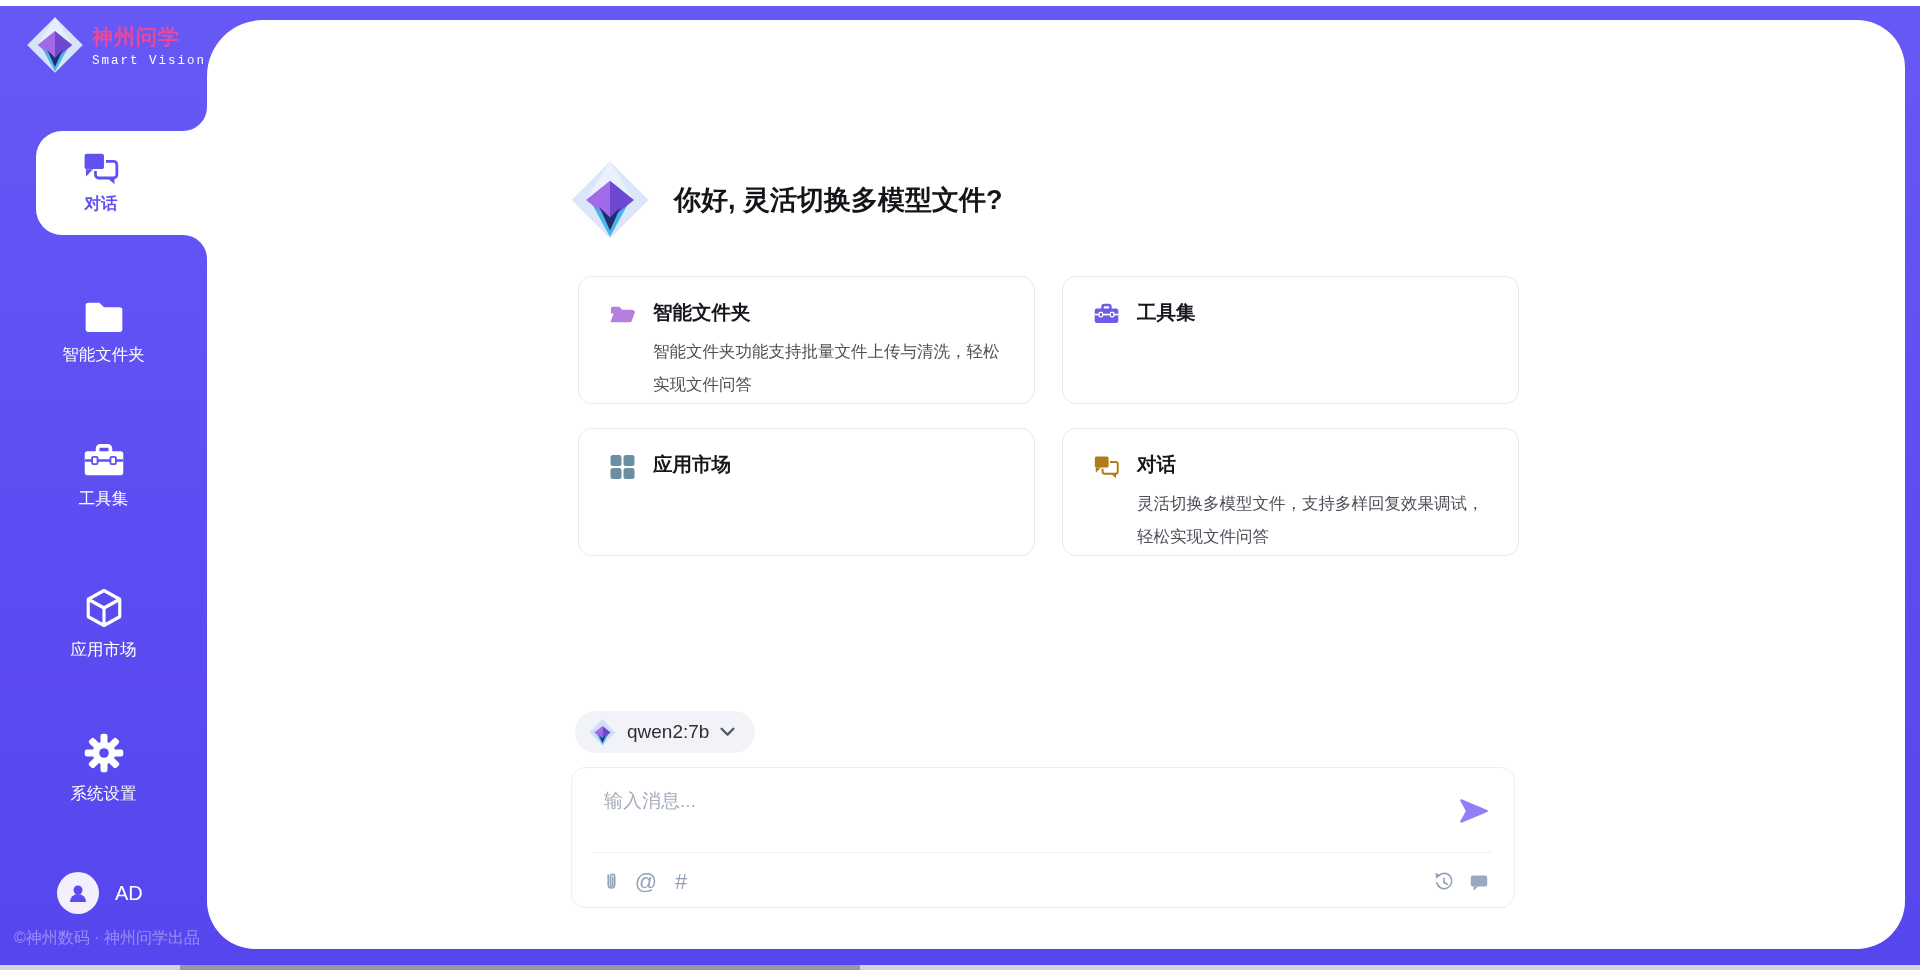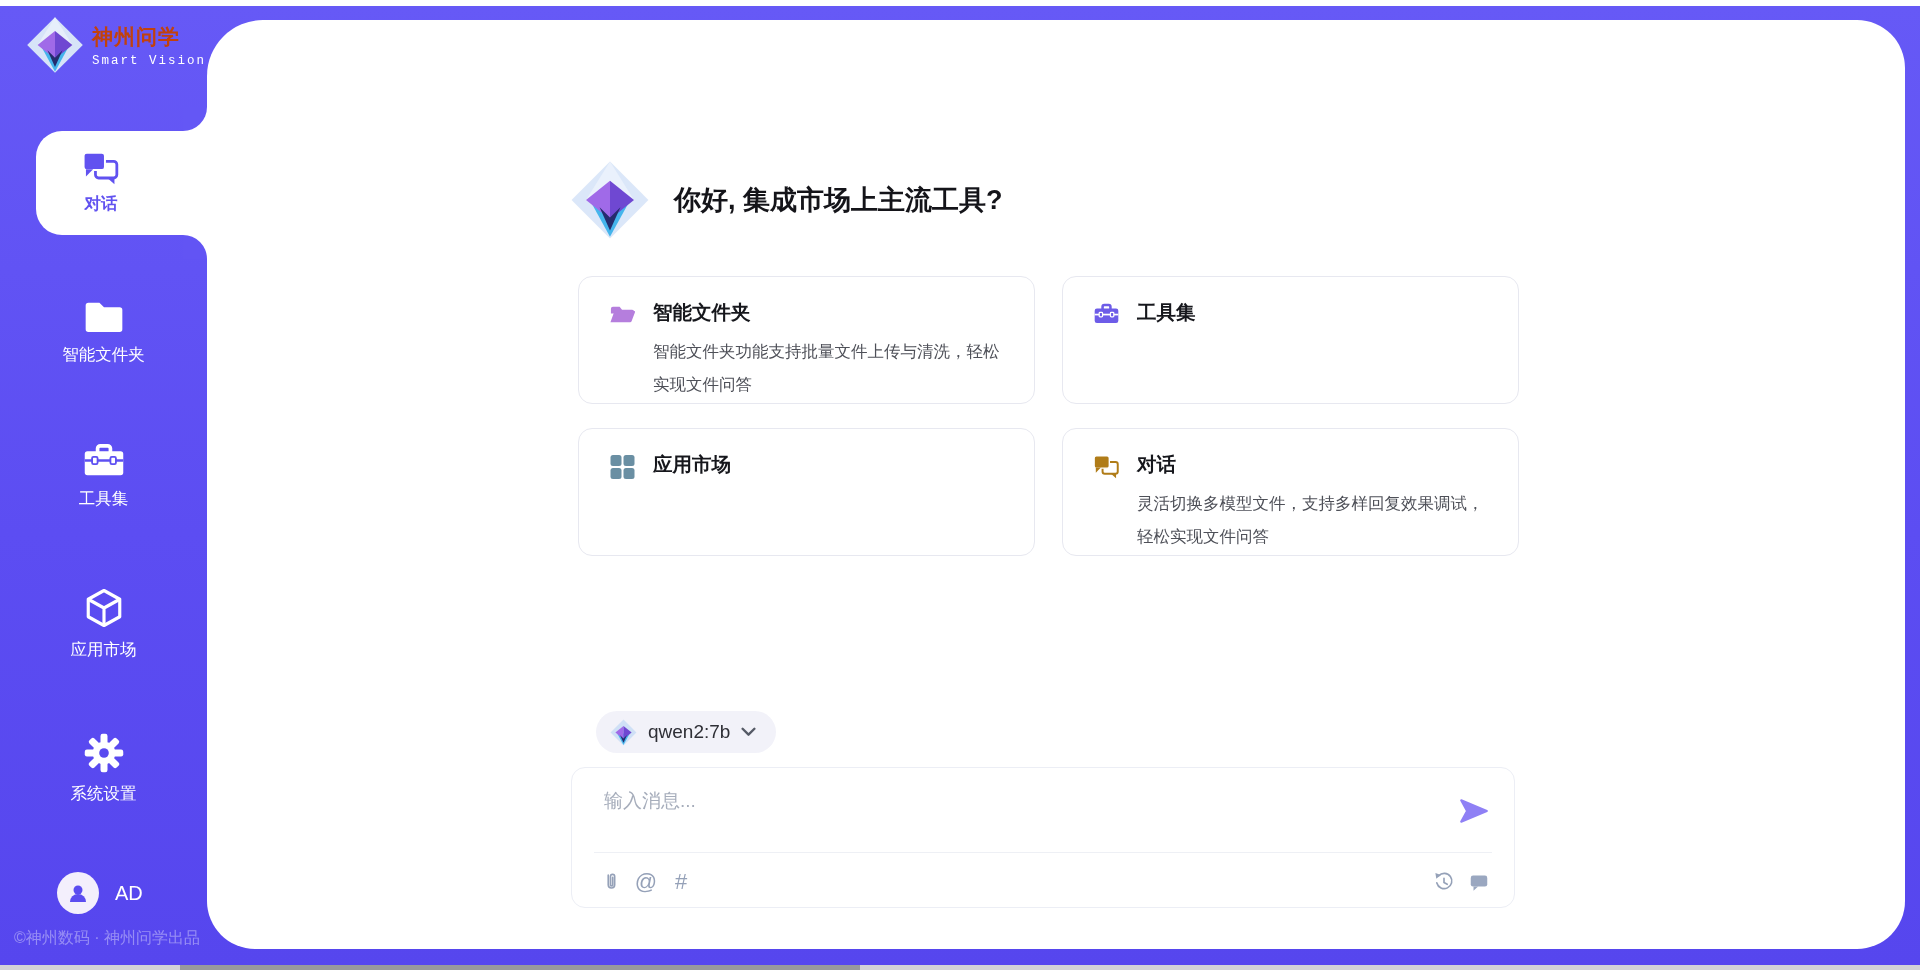--- a/index.html
+++ b/index.html
@@ -12,21 +12,21 @@
     background:linear-gradient(180deg,#6659f6 0%,#5c4df2 55%,#5646ee 100%); }
 
   
   .panel { position:absolute; left:207px; top:20px; width:1698px; height:929px;
     background:#ffffff; border-radius:56px 48px 48px 48px; }
 
   
   .sidebar { position:absolute; left:0; top:6px; width:207px; height:959px; }
   .brand { position:absolute; left:26px; top:10px; display:flex; align-items:center; gap:8px; }
   .brand svg { width:58px; height:58px; }
-  .brand-name { color:#c2410c; font-size:21px; font-weight:700; letter-spacing:1px; }
+  .brand-name { color:#ec4899; font-size:21px; font-weight:700; letter-spacing:1px; }
   .brand-sub  { color:#fff; font-size:12.5px; letter-spacing:2px; margin-top:3px;font-family:Liberation Mono, monospace; }
 
   .nav-item { position:absolute; left:25px; width:157px; display:flex; flex-direction:column;
     align-items:center; gap:9px; cursor:pointer; }
   .nav-item .lbl { color:#ffffff; font-size:16.5px; }
 
   .active-tab { position:absolute; left:36px; top:125px; width:175px; height:104px;
     background:#ffffff; border-radius:26px 0 0 26px; }
   .active-tab .tab-inner { position:absolute; left:0; top:0; width:130px; height:104px;
     display:flex; flex-direction:column; align-items:center; justify-content:center; gap:7px; cursor:pointer; }
@@ -50,21 +50,21 @@
   .greeting-text { color:#141419; font-size:27px; font-weight:700; }
 
   .cards { position:absolute; left:578px; top:276px; display:grid;
     grid-template-columns:457px 457px; grid-auto-rows:128px; column-gap:27px; row-gap:24px; }
   .card { background:#fff; border:1px solid #e7e8f0; border-radius:14px;
     padding:22px 20px 0 30px; display:flex; gap:17px; cursor:pointer; }
   .card-icon { flex:0 0 27px; margin-top:3px; }
   .card-title { color:#16171c; font-size:19.5px; font-weight:700; }
   .card-desc { color:#4e5058; font-size:16.5px; line-height:33px; margin-top:9px; max-width:362px; }
 
-  .model-pill { position:absolute; left:596px; top:711px; height:42px; padding:0 20px 0 14px;
+  .model-pill { position:absolute; left:575px; top:711px; height:42px; padding:0 20px 0 14px;
     background:#f2f2f9; border-radius:21px; display:flex; align-items:center; gap:11px; cursor:pointer; }
   .model-pill svg.gem { width:27px; height:27px; }
   .model-name { color:#2e2f36; font-size:19px; }
 
   .composer { position:absolute; left:571px; top:767px; width:944px; height:141px;
     background:#fff; border:1.5px solid #eceef5; border-radius:14px;padding-left:20px; }
   .composer textarea { position:absolute; left:32px; top:20px; width:840px; height:58px;
     border:none; outline:none; resize:none; background:transparent; font-size:19px;
     color:#33343c; font-family:"Liberation Sans","DejaVu Sans",sans-serif; }
   .composer textarea::placeholder { color:#a6adbb; }
@@ -184,21 +184,21 @@
 
     <div class="greeting">
       <svg viewBox="0 0 100 100">
         <polygon points="50,2 98,50 50,98 2,50" fill="#dbe7f9"></polygon>
         <polygon points="50,2 20,50 80,50" fill="#eaf1fc"></polygon>
         <polygon points="50,96 27,54 73,54" fill="#45b5ec"></polygon>
         <polygon points="50,26 50,74 20,50" fill="#a06ae8"></polygon>
         <polygon points="50,26 80,50 50,74" fill="#6f48d2"></polygon>
         <polygon points="50,72 63,59 50,88 37,59" fill="#252c6d"></polygon>
       </svg>
-      <h1 class="greeting-text">你好, 集成市场上主流工具?</h1>
+      <h1 class="greeting-text">你好, 灵活切换多模型文件?</h1>
     </div>
 
     <div class="cards">
 
       <div class="card">
         <svg class="card-icon" width="28" height="23" viewBox="0 0 28 22">
           <path d="M2,6 a2,2 0 0 1 2,-2 h7 l2.5,3 H24 a2,2 0 0 1 2,2 v2 H2 z" fill="#b57edd"></path>
           <path d="M1.5,20 L5.3,9.4 a1.6,1.6 0 0 1 1.5,-1.1 H26 a1,1 0 0 1 .95,1.35 L23.4,19 a1.6,1.6 0 0 1 -1.5,1 z" fill="#b57edd"></path>
         </svg>
         <div>

